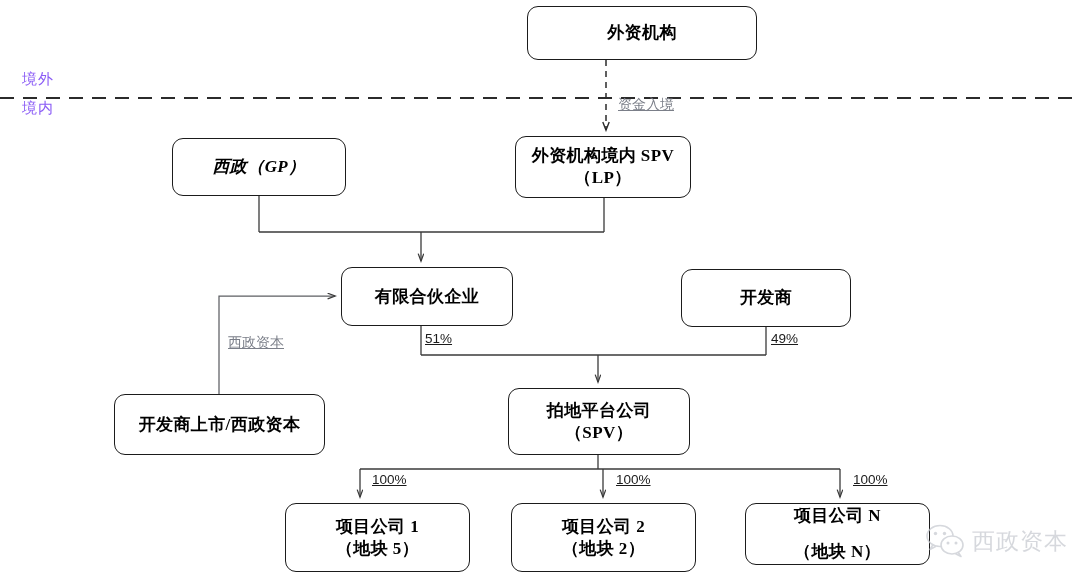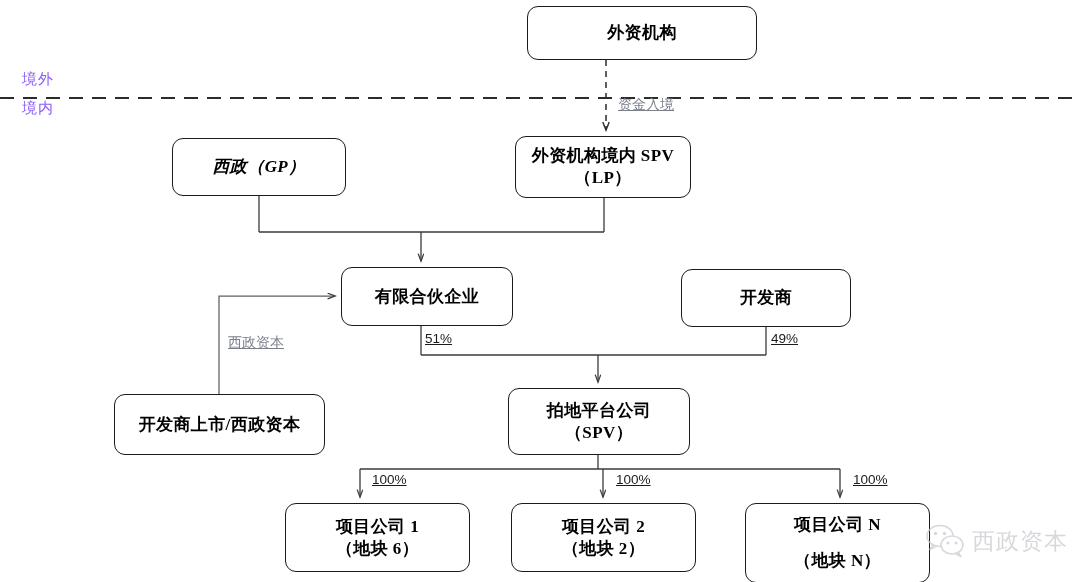--- a/index.html
+++ b/index.html
@@ -161,29 +161,29 @@
     <span>开发商上市/西政资本</span>
   </div>
 
   <div class="node" style="left:508px; top:388px; width:182px; height:67px;">
     <span>拍地平台公司</span>
     <span class="line2">（SPV）</span>
   </div>
 
   <div class="node" style="left:285px; top:503px; width:185px; height:69px;">
     <span>项目公司 1</span>
-    <span class="line2">（地块 6）</span>
+    <span class="line2">（地块 5）</span>
   </div>
 
   <div class="node" style="left:511px; top:503px; width:185px; height:69px;text-align:center;">
     <span>项目公司 2</span>
     <span class="line2">（地块 2）</span>
   </div>
 
-  <div class="node" style="left:745px; top:503px; width:185px; height:80px;gap:14px;">
+  <div class="node" style="left:745px; top:503px; width:185px; height:62px;gap:14px;">
     <span>项目公司 N</span>
     <span class="line2">（地块 N）</span>
   </div>
 
   <div id="watermark">
     <svg width="42" height="34" viewBox="0 0 42 34">
       <ellipse cx="15" cy="12" rx="13" ry="10.5" fill="none" stroke="#c9ccd2" stroke-width="1.6"></ellipse>
       <path d="M8,20.5 L5,25.5 L11,22.3" fill="none" stroke="#c9ccd2" stroke-width="1.6" stroke-linejoin="round"></path>
       <circle cx="10.5" cy="9.5" r="1.7" fill="#c9ccd2"></circle>
       <circle cx="19.5" cy="9.5" r="1.7" fill="#c9ccd2"></circle>

